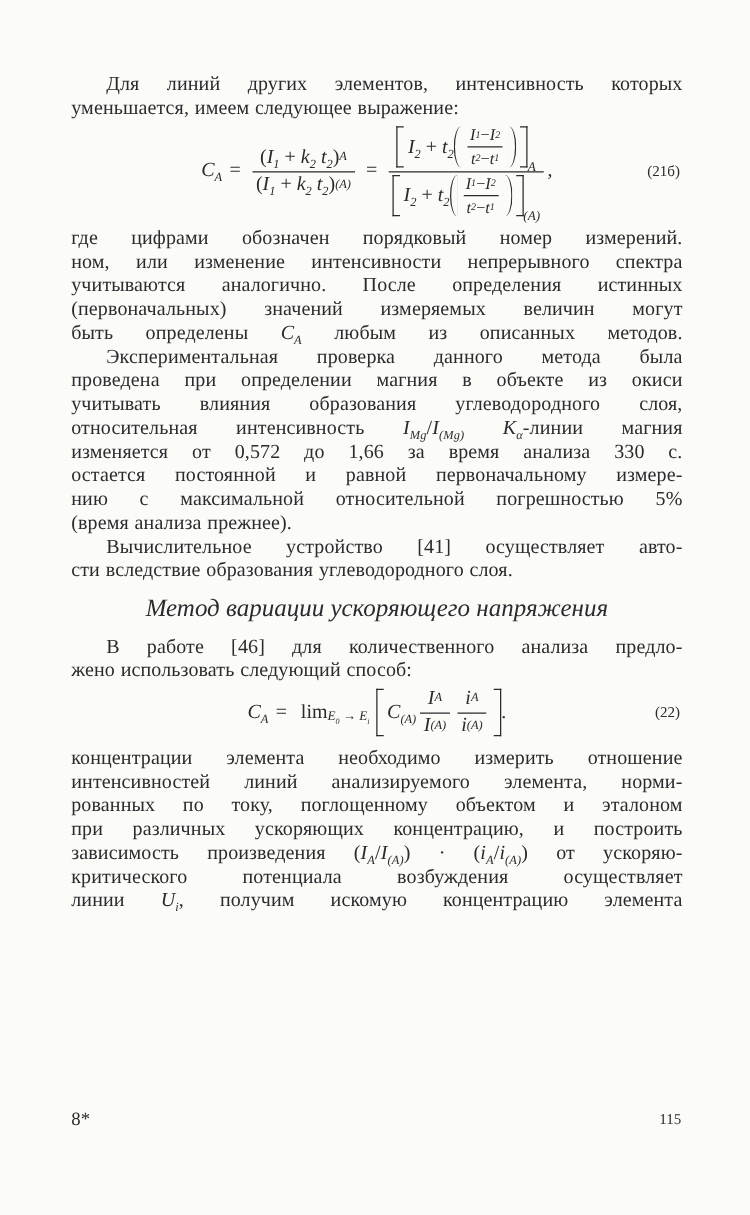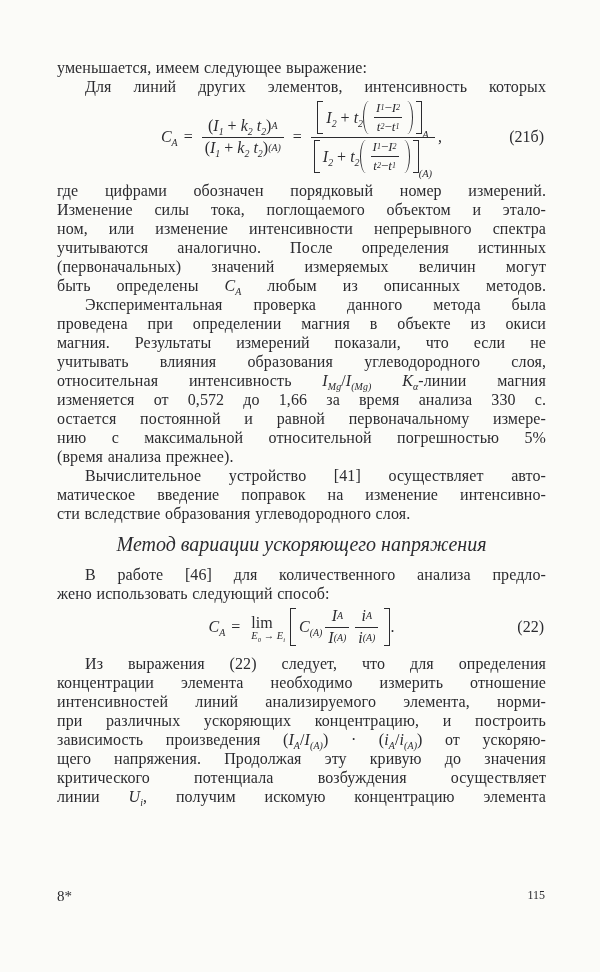--- a/index.html
+++ b/index.html
@@ -16,53 +16,53 @@
     word-spacing:0.5px; letter-spacing:0.1px; white-space:normal;
   }
   .line.endl { text-align-last:auto; }
   .line.indent { text-indent:28px; }
   .it { font-style:italic; }
   sub { font-size:0.62em; line-height:0; font-style:italic; }
 
   
   .formula { position:relative; margin:4px 0 7px; }
   .f-row { display:flex; align-items:center; justify-content:center; font-size:16px; }
-  .eqno { position:absolute; right:2px; top:50%; transform:translateY(-50%); font-size:16px; }
+  .eqno { position:absolute; right:2px; top:50%; transform:translateY(-50%); font-size:12px; }
   .op { margin:0 6px; }
   .frac { display:inline-flex; flex-direction:column; align-items:center; margin:0 3px; }
   .fbar { align-self:stretch; border-top:1.3px solid #2b2b2f; margin:1.5px 0; height:0; }
   .num,.den { display:inline-flex; align-items:center; justify-content:center; padding:0 3px; }
   .group { display:inline-flex; align-items:center; }
   .br { align-self:stretch; width:5px; border:1.3px solid #2b2b2f; margin:1px 0; }
   .br.open  { border-right:0; margin-right:3px; }
   .br.close { border-left:0;  margin-left:3px; }
   .pr { align-self:stretch; width:5px; margin:1px 0; }
   .pr.open  { border-left:1.3px solid #2b2b2f;  border-top-left-radius:100% 50%;  border-bottom-left-radius:100% 50%;  margin-right:2px; }
   .pr.close { border-right:1.3px solid #2b2b2f; border-top-right-radius:100% 50%; border-bottom-right-radius:100% 50%; margin-left:2px; }
   .gsub { font-size:10.5px; align-self:flex-end; transform:translateY(5px); font-style:italic; }
   .frac.small { font-size:13px; }
   .frac.small .num,.frac.small .den { padding:0 2px; }
   .frac.small .fbar { margin:1px 0; }
-  .lim { display:inline-flex; flex-direction:column; align-items:flex-start; margin:0 5px; }
+  .lim { display:inline-flex; flex-direction:row; align-items:flex-end; margin:0 5px; }
   .limsub { font-size:10.5px; margin-top:-2px; white-space:nowrap; }
 
   .heading { font-style:italic; text-align:center; font-size:20px; line-height:18px; margin:12px 0 12px; }
 
   .footer-left  { position:absolute; left:57px;  top:888px; font-size:15px; }
   .footer-right { position:absolute; right:55px; top:888px; font-size:12px; }
 </style>
 </head>
 <body>
 
 <div class="page">
   <div class="content">
 
     <div class="para">
+      <div class="line indent">Для линий других элементов, интенсивность которых</div>
       <div class="line endl">уменьшается, имеем следующее выражение:</div>
-      <div class="line indent">Для линий других элементов, интенсивность которых</div>
     </div>
 
     <div class="formula">
       <div class="f-row">
         <span><span class="it">C</span><sub>A</sub></span>
         <span class="op">=</span>
         <span class="frac">
           <span class="num">
               <span><span>(</span><span class="it">I</span><sub>1</sub><span> + </span><span class="it">k</span><sub>2</sub><span> </span><span class="it">t</span><sub>2</sub><span>)</span></span>
               <sub>A</sub>
@@ -135,45 +135,42 @@
             </span>
           </span>
         </span>
         <span>,</span>
       </div>
       <div class="eqno">(21б)</div>
     </div>
 
     <div class="para">
       <div class="line">где цифрами обозначен порядковый номер измерений.</div>
-      <div class="line">Изменение силы тока, поглощаемого объектом и этало-</div>
       <div class="line">ном, или изменение интенсивности непрерывного спектра</div>
       <div class="line">учитываются аналогично. После определения  истинных</div>
       <div class="line">(первоначальных) значений измеряемых величин могут</div>
       <div class="line"><span>быть определены </span><span class="it">C</span><sub>A</sub><span> любым из описанных методов.</span></div>
     </div>
 
     <div class="para">
       <div class="line indent">Экспериментальная проверка данного метода была</div>
       <div class="line">проведена при определении магния в объекте из окиси</div>
-      <div class="line">магния. Результаты измерений показали, что если не</div>
       <div class="line">учитывать влияния образования углеводородного слоя,</div>
       <div class="line"><span>относительная интенсивность </span><span class="it">I</span><sub>Mg</sub><span>/</span><span class="it">I</span><sub>(Mg)</sub><span>  </span><span class="it">K</span><sub>α</sub><span>-линии магния</span></div>
       <div class="line">изменяется от 0,572 до 1,66 за время анализа 330 с.</div>
     </div>
 
     <div class="para">
       <div class="line">остается постоянной и равной первоначальному измере-</div>
       <div class="line">нию с максимальной относительной погрешностью 5%</div>
       <div class="line endl">(время анализа прежнее).</div>
     </div>
 
     <div class="para">
       <div class="line indent">Вычислительное устройство [41] осуществляет авто-</div>
-      <div class="line">матическое введение поправок на изменение интенсивно-</div>
       <div class="line endl">сти вследствие образования углеводородного слоя.</div>
     </div>
 
     <div class="heading">Метод вариации ускоряющего напряжения</div>
 
     <div class="para">
       <div class="line indent">В работе [46] для количественного анализа предло-</div>
       <div class="line endl">жено использовать следующий способ:</div>
     </div>
 
@@ -211,26 +208,25 @@
               </span>
           </span>
           <span class="br close"></span>
         </span>
         <span>.</span>
       </div>
       <div class="eqno">(22)</div>
     </div>
 
     <div class="para">
-      <div class="line indent">Из выражения  (22)  следует, что для определения</div>
       <div class="line">концентрации элемента необходимо измерить отношение</div>
       <div class="line">интенсивностей линий анализируемого элемента, норми-</div>
+      <div class="line">рованных по току, поглощенному объектом и эталоном</div>
       <div class="line">при различных ускоряющих концентрацию, и построить</div>
       <div class="line"><span>зависимость произведения (</span><span class="it">I</span><sub>A</sub><span>/</span><span class="it">I</span><sub>(A)</sub><span>) · (</span><span class="it">i</span><sub>A</sub><span>/</span><span class="it">i</span><sub>(A)</sub><span>) от ускоряю-</span></div>
-      <div class="line">щего напряжения. Продолжая эту кривую до значения</div>
       <div class="line">критического потенциала возбуждения осуществляет</div>
       <div class="line"><span>линии </span><span class="it">U</span><sub>i</sub><span>, получим искомую концентрацию элемента</span></div>
     </div>
 
   </div>
 
   <div class="footer-left">8*</div>
   <div class="footer-right">115</div>
 </div>
 

